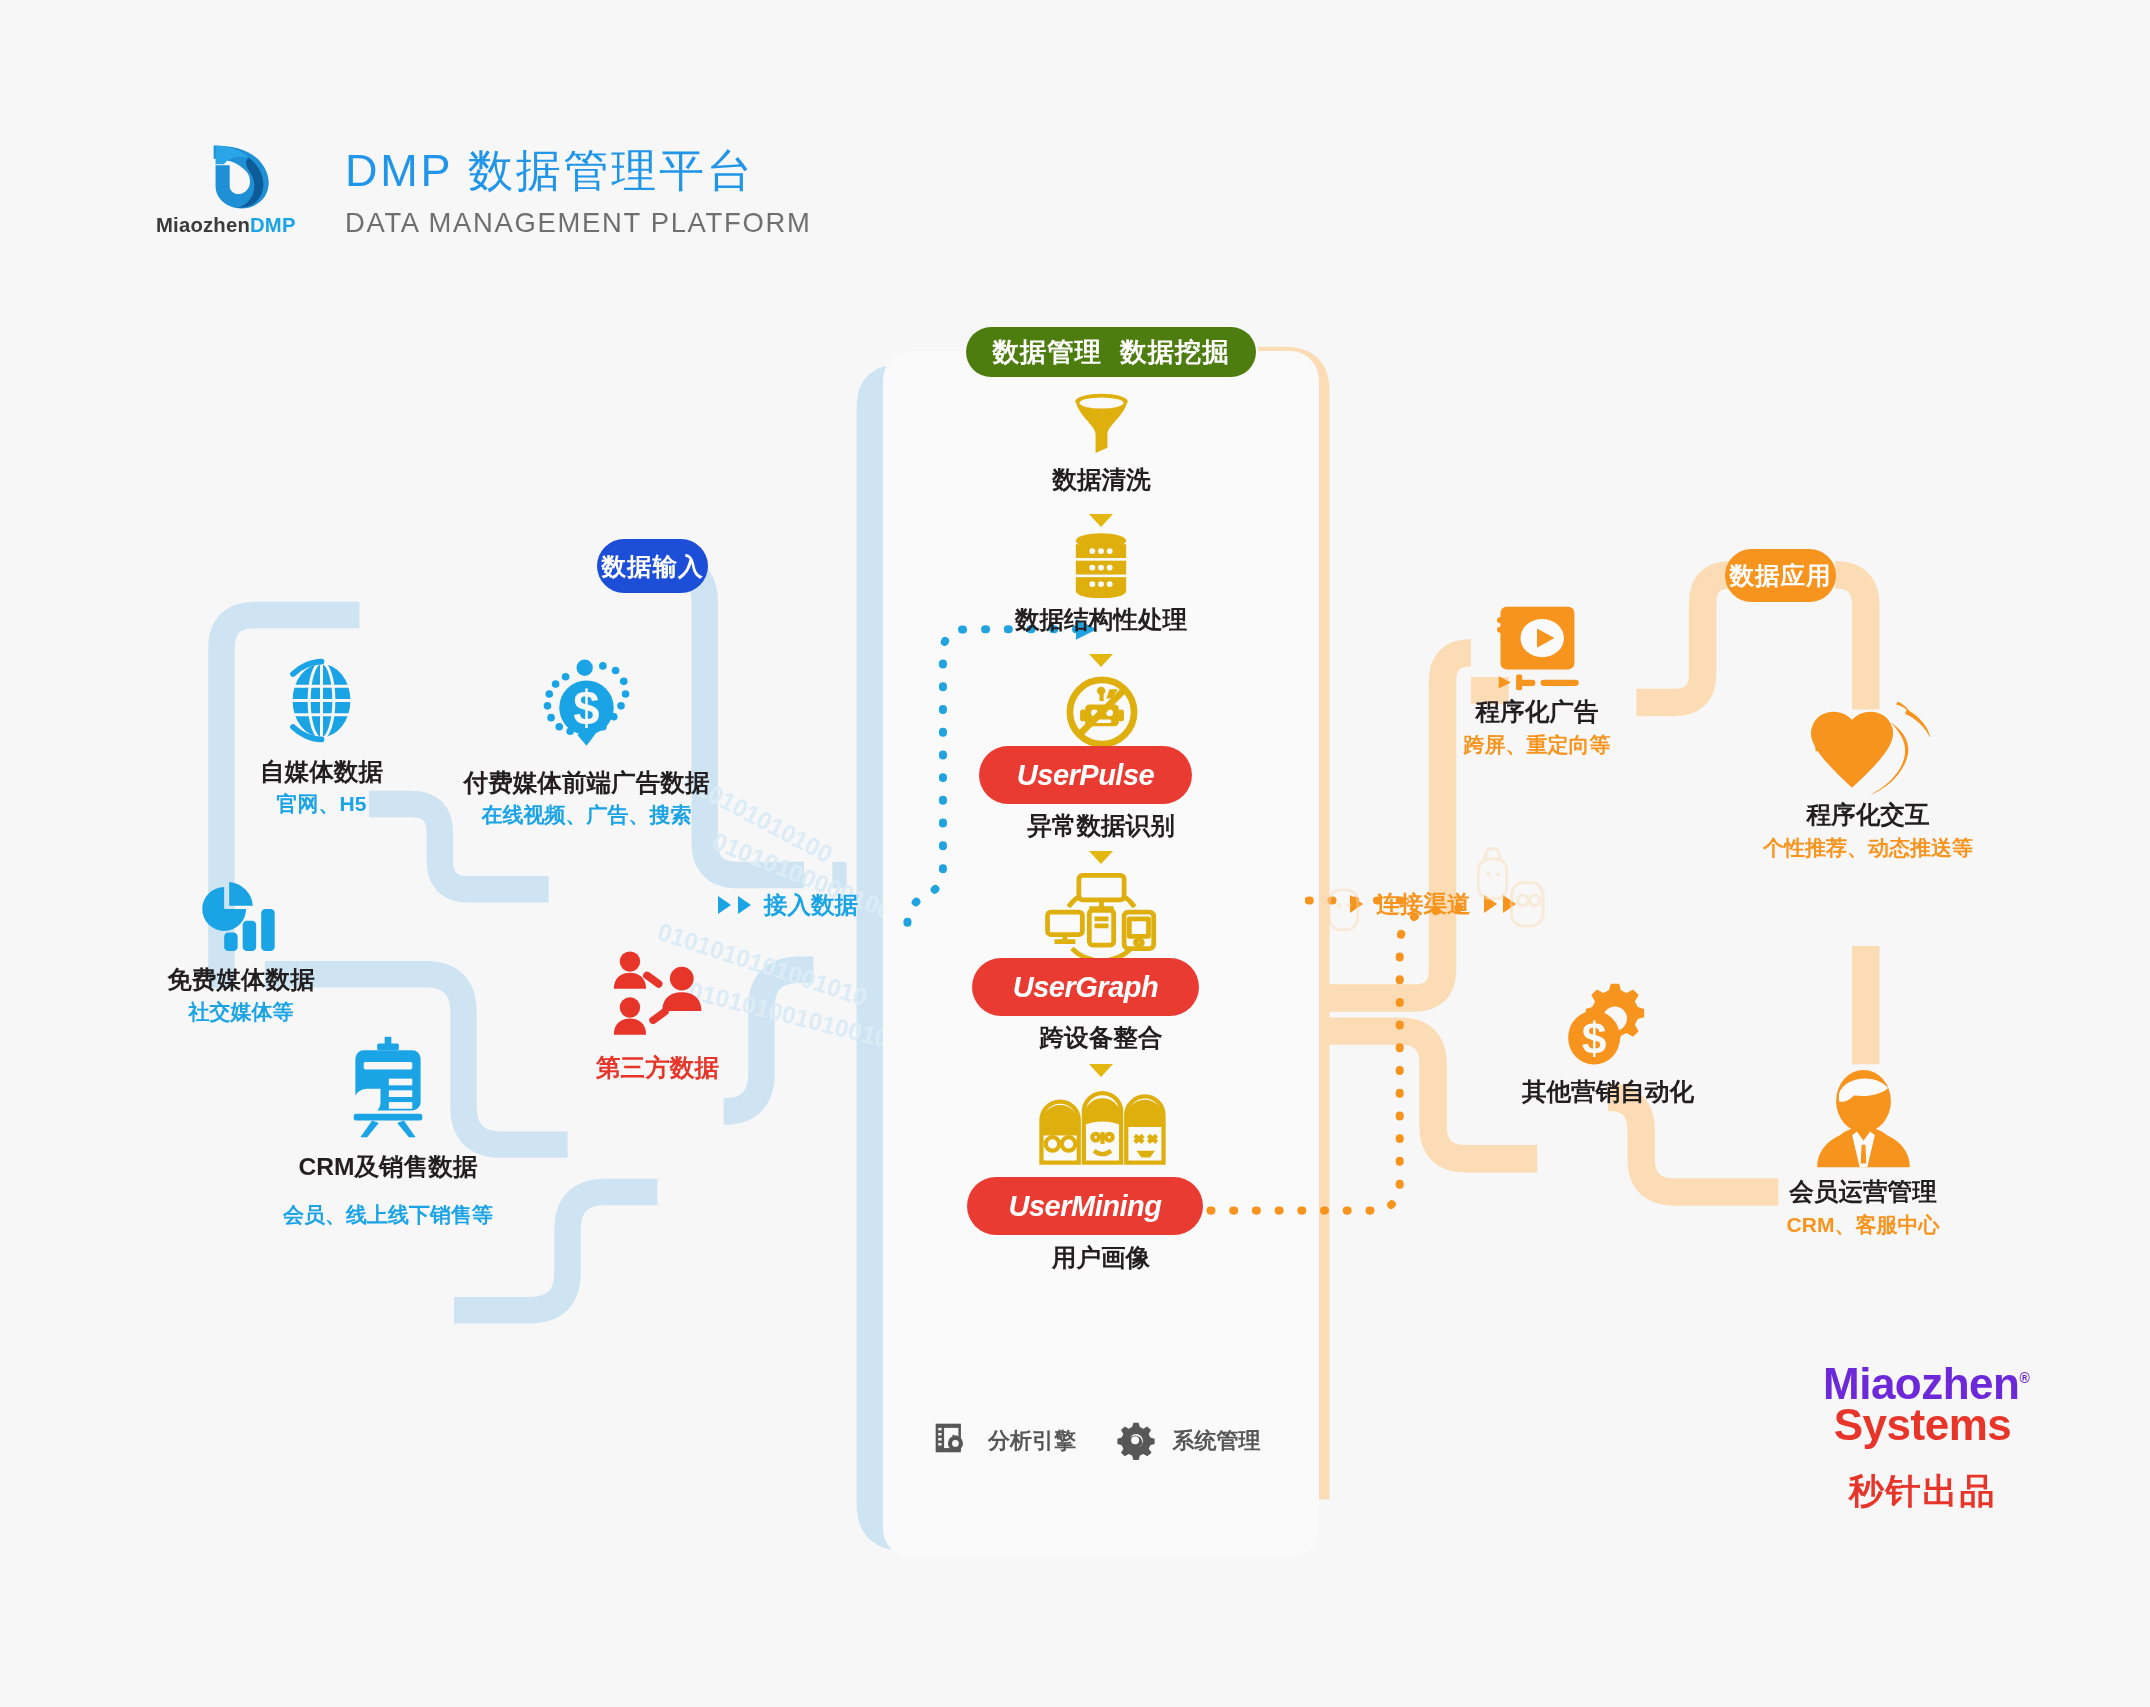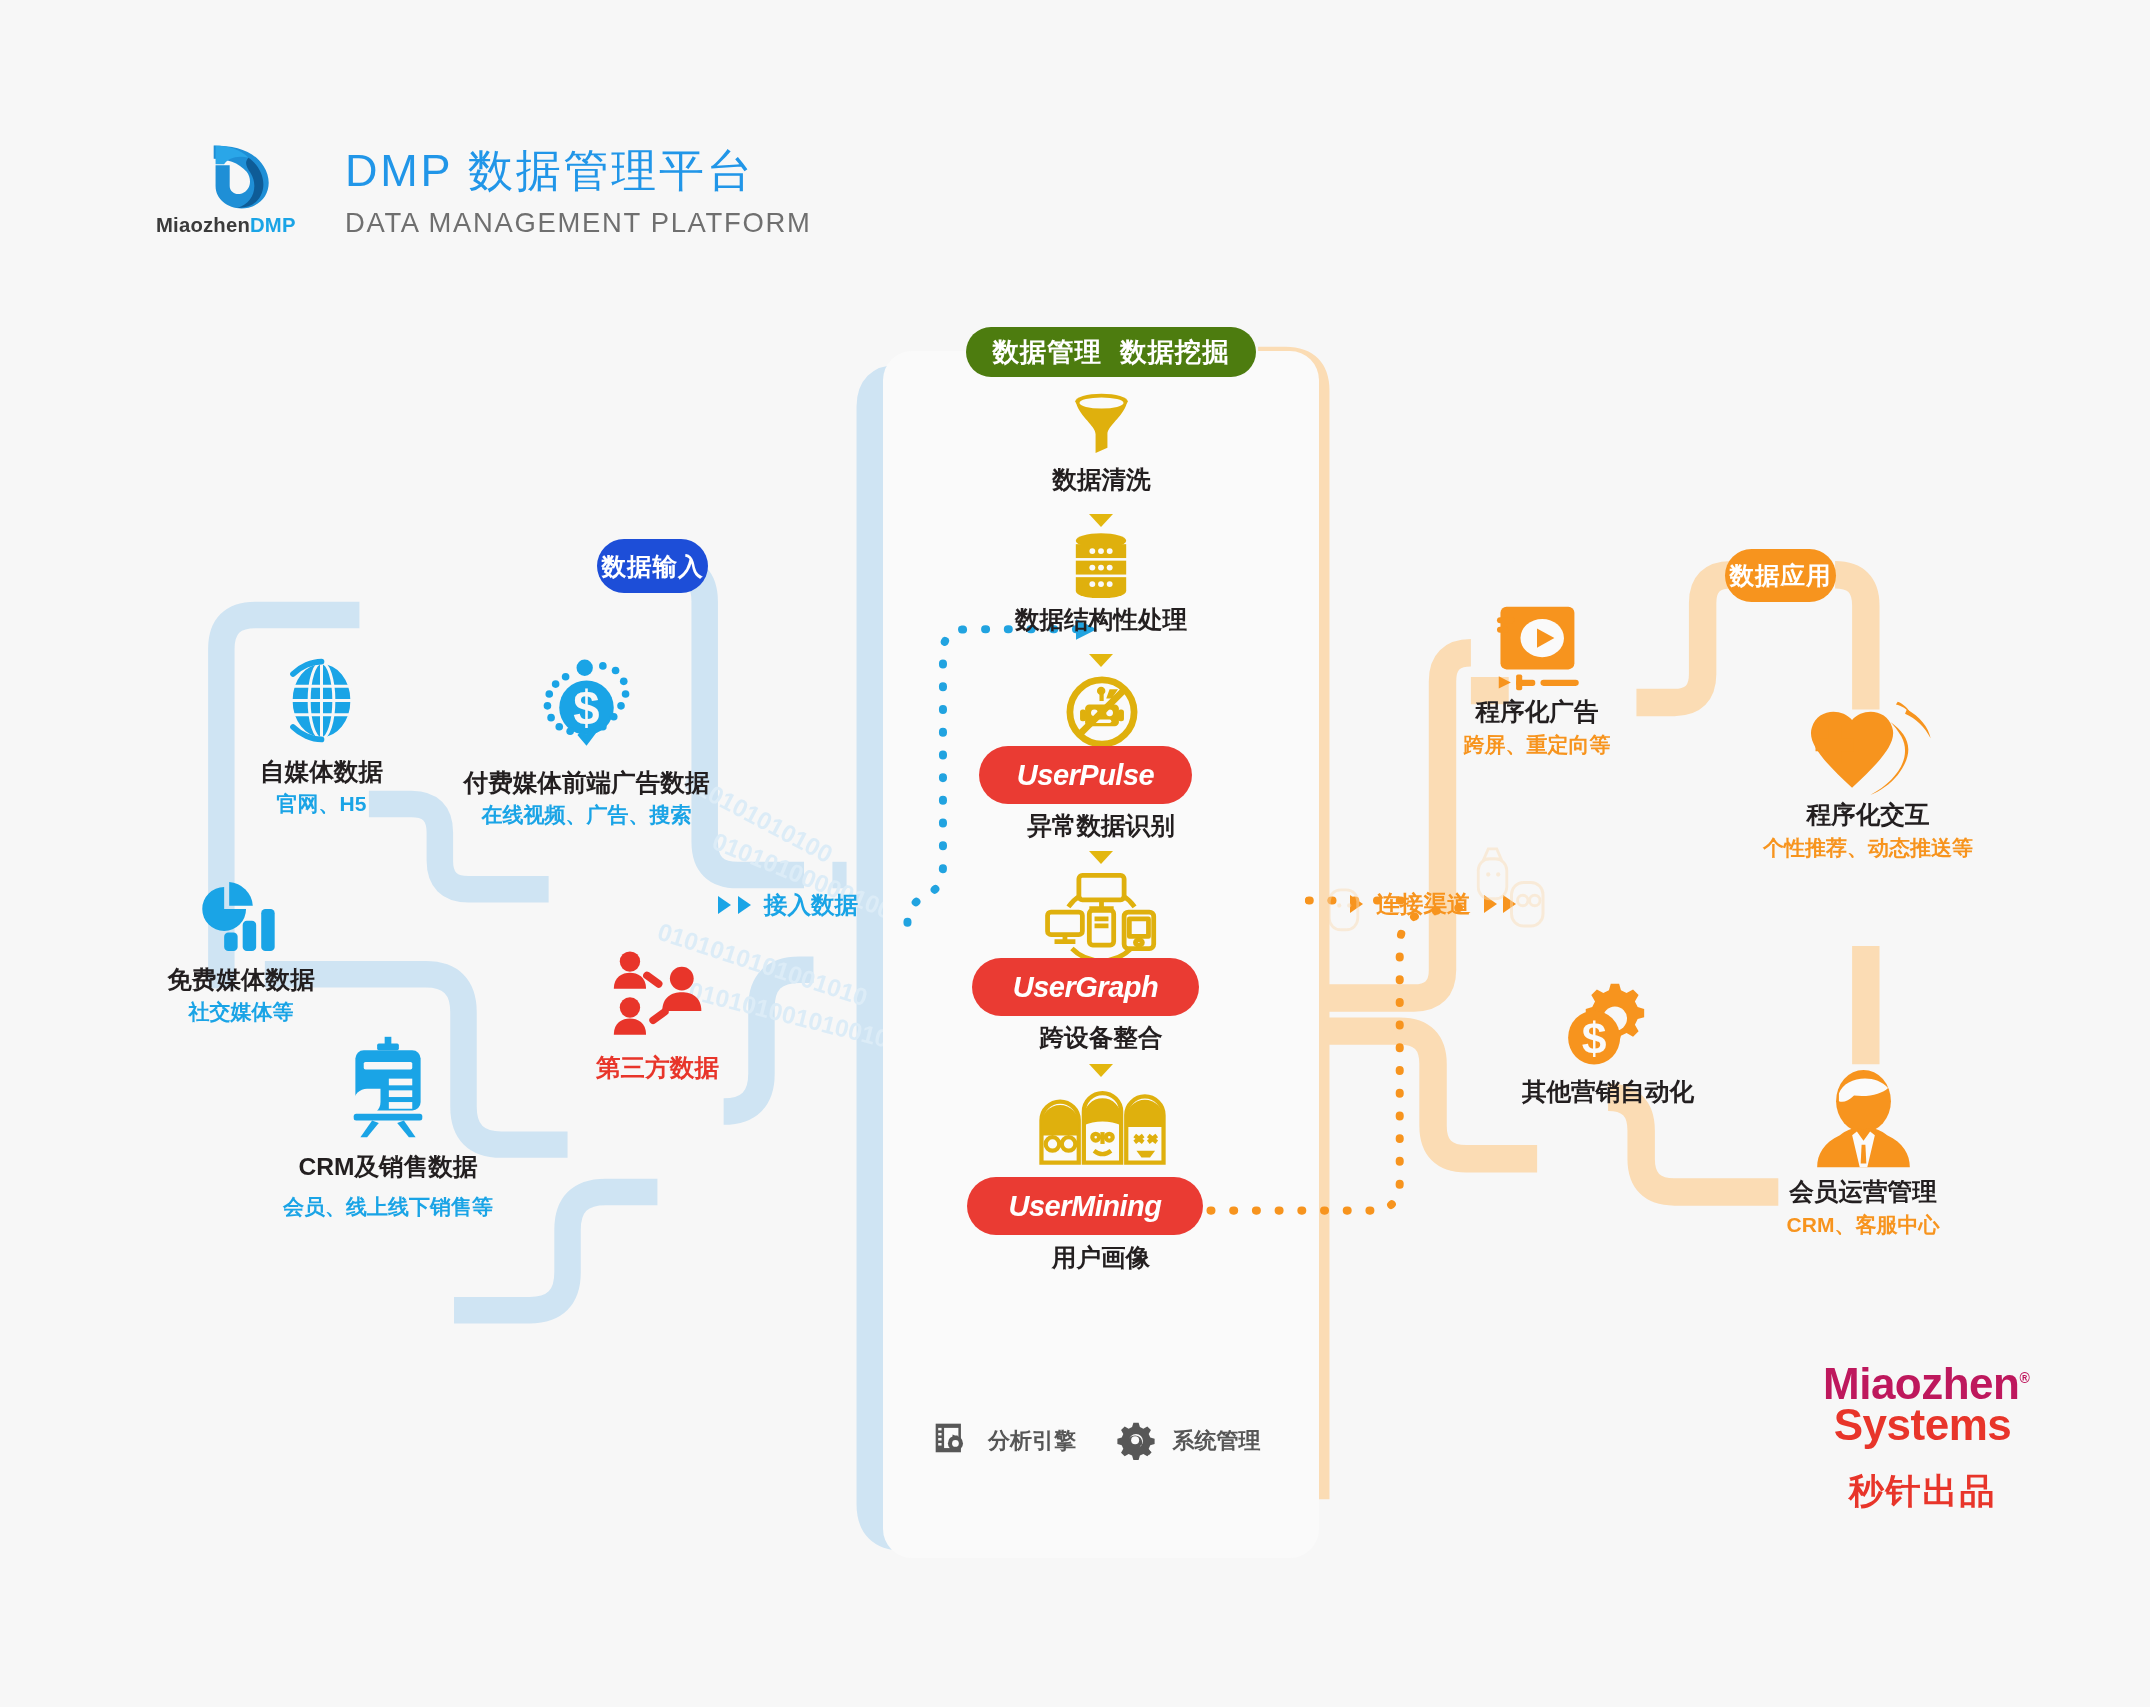--- a/index.html
+++ b/index.html
@@ -57,21 +57,21 @@
     border-right:12.3px solid transparent;border-top:13.2px solid #e3b70f;}
 
   
   #tools{position:absolute;left:934px;top:1419px;width:359px;height:43px;
     display:flex;align-items:center;gap:25.5px;}
   .tool{display:flex;align-items:center;gap:17px;}
   .tool span{font-size:22px;font-weight:700;color:#575757;white-space:nowrap;}
 
   
   #brand{position:absolute;left:1823px;top:1364px;width:199px;text-align:center;}
-  #brand .bl1{font-size:44px;line-height:.92;color:#be185d;font-weight:700;
+  #brand .bl1{font-size:44px;line-height:.92;color:#6d28d9;font-weight:700;
     font-family:"Liberation Sans",sans-serif;letter-spacing:-0.5px;}
   #brand .bl2{font-size:44px;line-height:.96;color:#e8352a;font-weight:700;letter-spacing:-0.5px;}
   #brand .bl3{margin-top:21px;font-size:35px;color:#e8352a;font-weight:700;letter-spacing:1.9px;}
   #brand sup{font-size:14px;vertical-align:super;}
 
   
   .flowlabel{position:absolute;display:flex;align-items:center;gap:6.6px;
     font-size:23.6px;font-weight:700;white-space:nowrap;}
   .tri{width:0;height:0;border-top:9.5px solid transparent;border-bottom:9.5px solid transparent;}
   .tri-r-blue{border-left:13.2px solid #1aa4e6;}
@@ -230,21 +230,21 @@
       <rect x="26" y="30" width="58" height="9" rx="2" fill="#f7f7f7"></rect>
       <path d="M30 62 A16 16 0 1 0 46 78 L46 62 Z" fill="#f7f7f7"></path>
       <rect x="56" y="50" width="28" height="8" fill="#f7f7f7"></rect>
       <rect x="56" y="64" width="28" height="8" fill="#f7f7f7"></rect>
       <rect x="56" y="78" width="28" height="8" fill="#f7f7f7"></rect>
       <rect x="14" y="92" width="82" height="8" rx="3" fill="#1aa4e6"></rect>
       <path d="M36 100 L22 120 L30 120 L44 103 Z" fill="#1aa4e6"></path>
       <path d="M74 100 L88 120 L80 120 L66 103 Z" fill="#1aa4e6"></path>
     </svg>
     <div class="t1" style="margin-top:14px;">CRM及销售数据</div>
-    <div class="t2 blue-sub" style="margin-top:12px;">会员、线上线下销售等</div>
+    <div class="t2 blue-sub" style="margin-top:20px;">会员、线上线下销售等</div>
   </div>
 
   <div class="node" style="left:558px;top:951px;width:199px;">
     <svg class="ico" width="102" height="90" viewBox="0 0 120 105">
       <g fill="#e8352a">
         <circle cx="27" cy="12" r="12"></circle>
         <path d="M8 44 C8 30 18 25 27 25 C36 25 46 30 46 44 Z"></path>
         <circle cx="27" cy="66" r="12"></circle>
         <path d="M8 98 C8 84 18 79 27 79 C36 79 46 84 46 98 Z"></path>
         <circle cx="88" cy="32" r="14"></circle>

